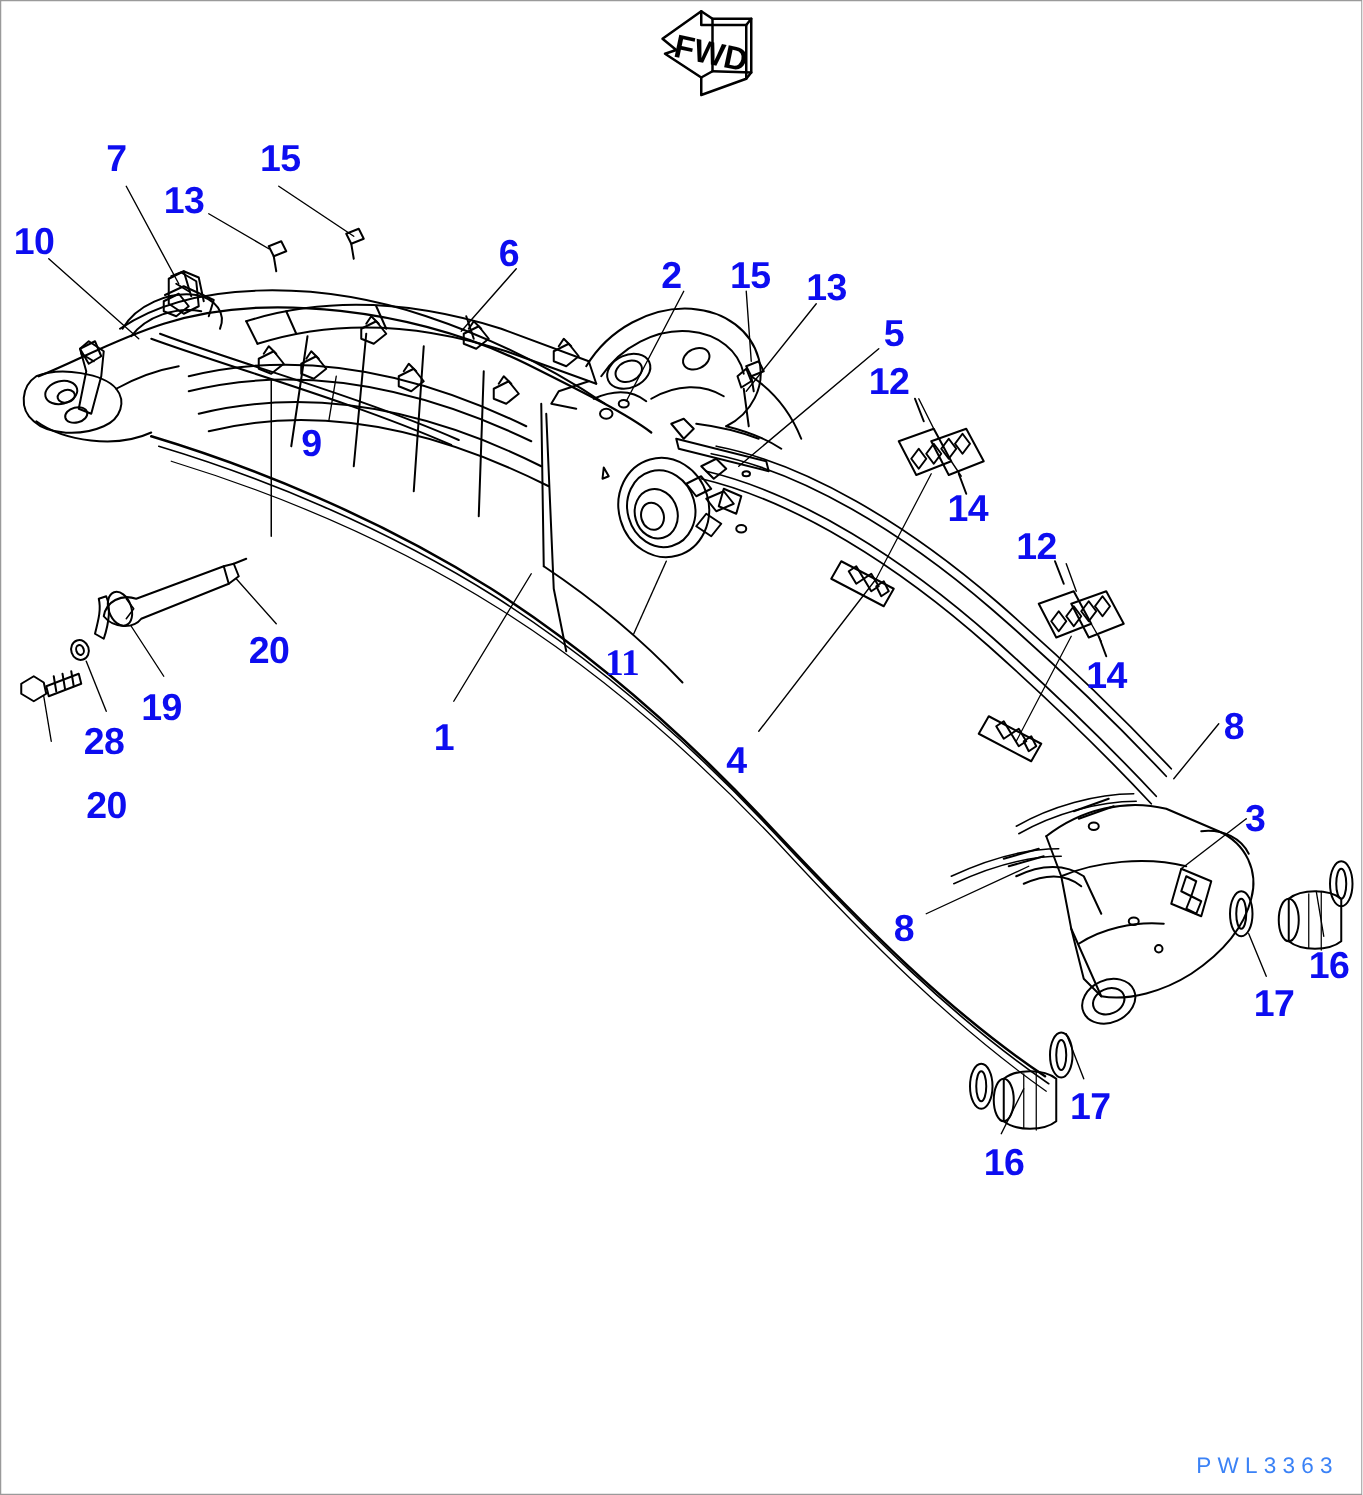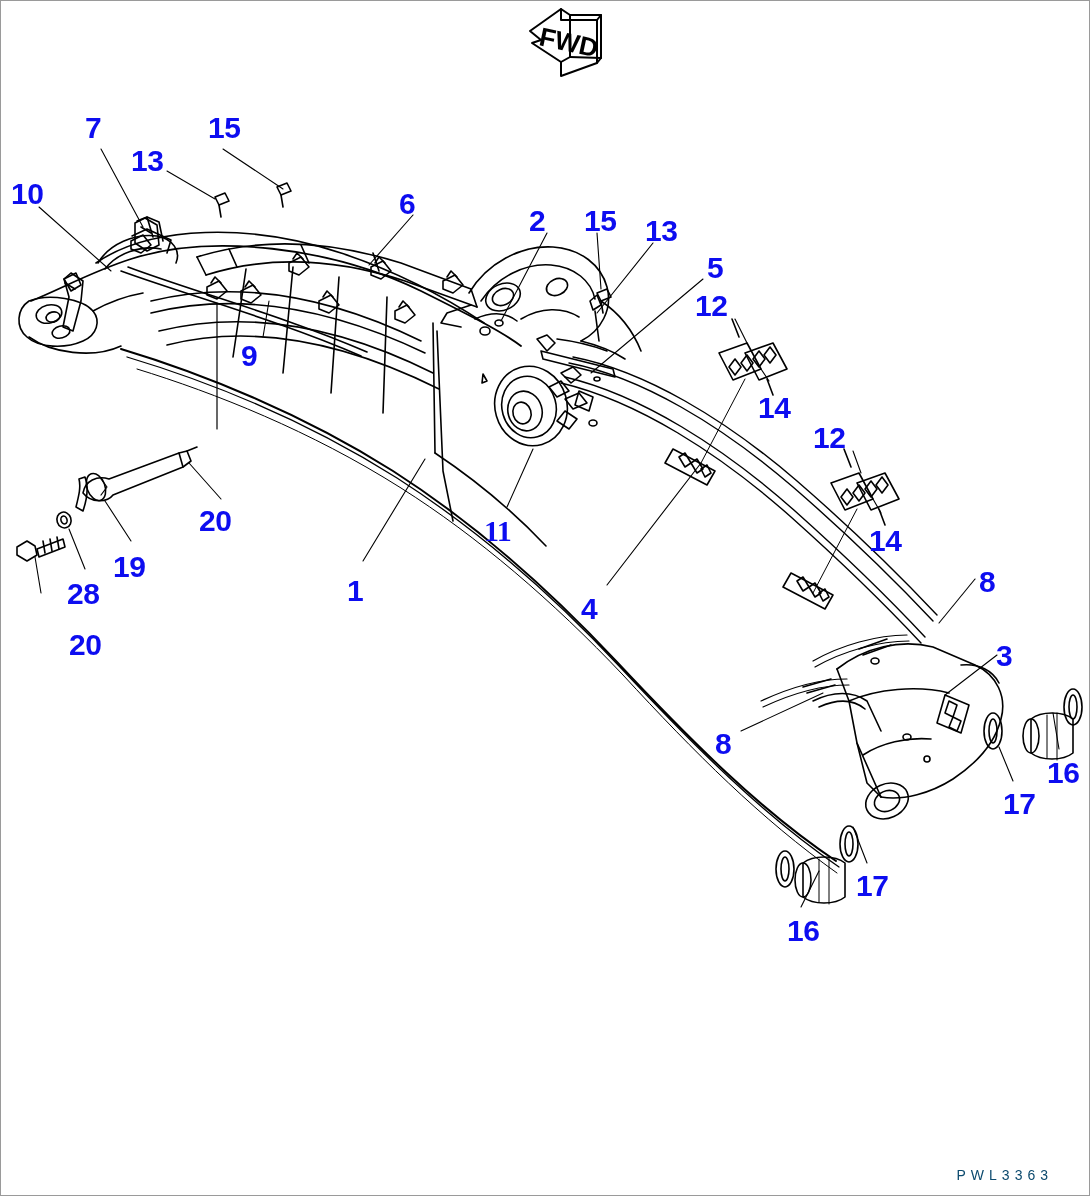--- a/index.html
+++ b/index.html
@@ -19,24 +19,24 @@
     font-family:"Liberation Sans",sans-serif;
     font-weight:bold;
     font-size:30px;
     line-height:30px;
     letter-spacing:-0.5px;
     white-space:nowrap;
     user-select:none;
   }
   #drawingcode{
     position:absolute;
-    right:36px;bottom:12px;
-    color:#0c4a6e;
+    right:18px;bottom:12px;
+    color:#3b82f6;
     font-family:"Liberation Sans",sans-serif;
-    font-size:14px;
+    font-size:18px;
     letter-spacing:5px;
     white-space:nowrap;
   }
   .fwdtxt{
     font-family:"Liberation Sans",sans-serif;
     font-weight:bold;
     font-size:26px;
     fill:#000;
   }
 </style>

